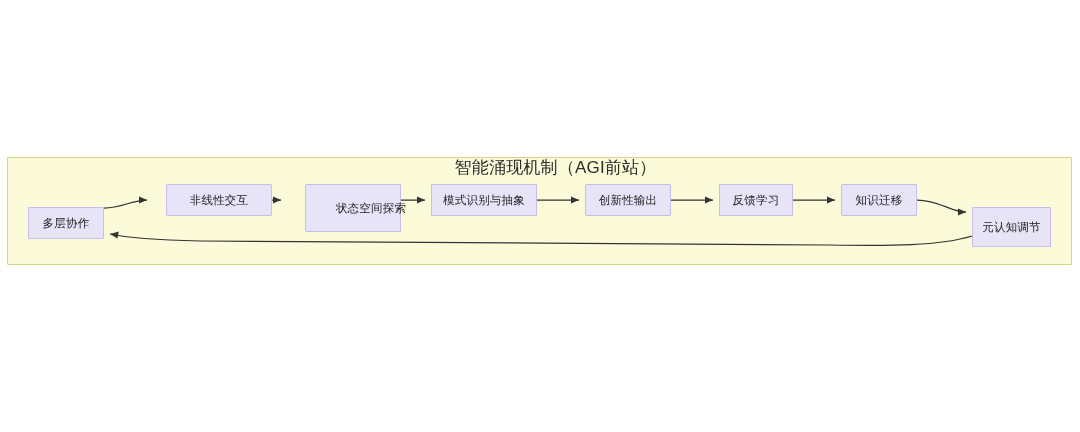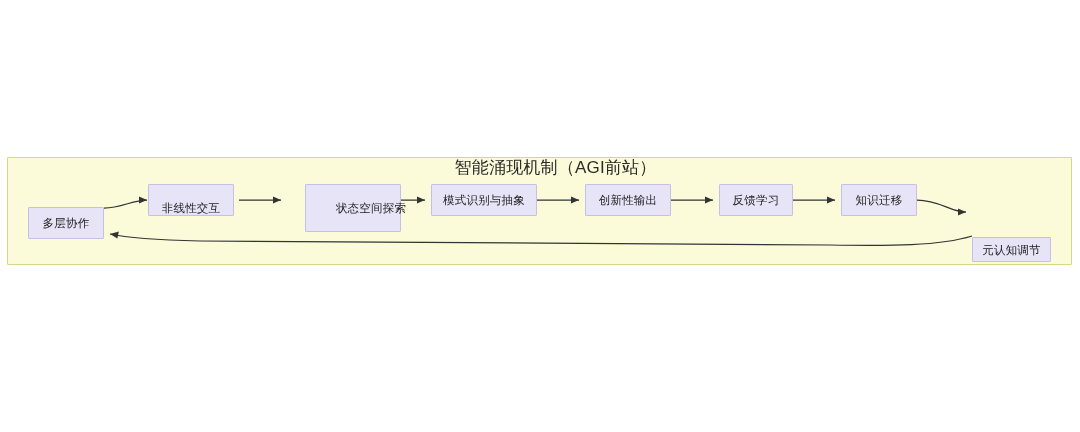--- a/index.html
+++ b/index.html
@@ -129,21 +129,21 @@
     <g>
       <path d="M 972,236 C 940,246 890,246 830,245 L 200,241 C 160,240 128,238 110,234"></path>
       <polygon points="110,234 117.4,238.6 118.8,231.5"></polygon>
     </g>
   </svg>
 
   <div class="node" style="left:28px;  top:207px; width:76px;  height:32px;justify-content:center;">
     <span>多层协作</span>
   </div>
 
-  <div class="node" style="left:148px; top:184px; width:86px;  height:32px;align-items:flex-end;">
+  <div class="node" style="left:166px; top:184px; width:106px;  height:32px;">
     <span>非线性交互</span>
   </div>
 
   <div class="node" style="left:305px; top:184px; width:96px;  height:48px;padding-left:36px;">
     <span>状态空间探索</span>
   </div>
 
   <div class="node" style="left:585px; top:184px; width:86px;  height:32px;">
     <span>创新性输出</span>
   </div>
@@ -153,17 +153,17 @@
   </div>
 
   <div class="node" style="left:841px; top:184px; width:76px;  height:32px;">
     <span>知识迁移</span>
   </div>
 
   <div class="node" style="left:719px; top:184px; width:74px;  height:32px;">
     <span>反馈学习</span>
   </div>
 
-  <div class="node" style="left:972px; top:207px; width:79px;  height:25px;margin-top:30px;">
+  <div class="node" style="left:972px; top:207px; width:79px;  height:40px;">
     <span>元认知调节</span>
   </div>
 
 </div>
 
 </body></html>

